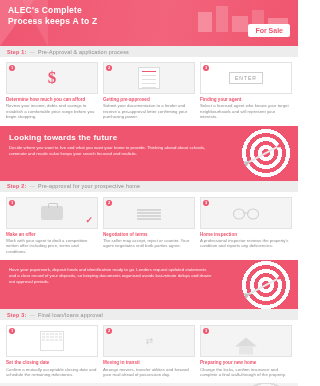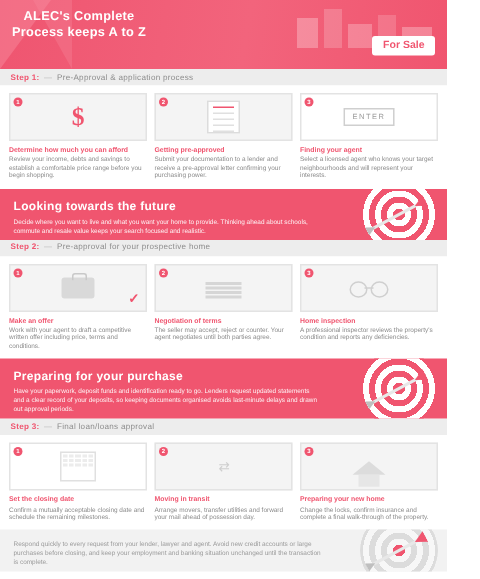--- a/index.html
+++ b/index.html
@@ -5,21 +5,21 @@
   html,body{margin:0;padding:0;}
   body{
     width:298px;height:386px;overflow:hidden;
     background:#ffffff;
     font-family:"Liberation Sans", sans-serif;
     color:#4a4a4a;
   }
   .page{position:relative;width:298px;height:386px;background:#fff;}
 
   
-  .header{position:relative;height:46px;background:#f0556f;overflow:hidden;text-align:center;}
+  .header{position:relative;height:46px;background:#f0556f;overflow:hidden;}
   .header .hdr-wash{position:absolute;inset:0;background:linear-gradient(100deg,#ef5570 0%,#f2647c 55%,#f0556f 100%);}
   .hdr-title{position:absolute;left:8px;top:5px;color:#fff;font-size:8.5px;line-height:11px;font-weight:bold;letter-spacing:.2px;}
   .hdr-sub{display:block;font-weight:bold;}
   .forsale{position:absolute;right:8px;top:24px;background:#fff;color:#f0556f;font-size:7px;font-weight:bold;padding:3px 7px;border-radius:2px;}
   .hdr-houses{position:absolute;right:6px;top:2px;opacity:.55;}
   .hdr-tri{position:absolute;left:0;top:0;width:0;height:0;border-left:34px solid #f7889b;border-bottom:46px solid transparent;opacity:.5;}
   .hdr-tri2{position:absolute;left:22px;top:0;width:0;height:0;border-right:26px solid #f7889b;border-bottom:46px solid transparent;opacity:.35;}
 
   
   .step-bar{height:11px;background:#ededed;display:flex;align-items:center;padding:0 7px;color:#f0556f;font-size:5.4px;font-weight:bold;letter-spacing:.2px;}
@@ -52,21 +52,21 @@
   .glasses b{position:absolute;left:10px;top:4px;width:6px;height:1.2px;background:#cfcfcf;}
   .cal{position:absolute;left:50%;top:50%;transform:translate(-50%,-50%);width:22px;height:18px;background:#fff;border:1px solid #e0e0e0;}
   .cal .cal-top{height:4px;background:#f0556f;}
   .cal .cal-grid{display:grid;grid-template-columns:repeat(5,1fr);gap:1px;padding:1px;}
   .cal .cal-grid i{display:block;height:2px;background:#ececec;}
   .arrows{position:absolute;left:50%;top:50%;transform:translate(-50%,-50%);color:#cfcfcf;font-size:9px;letter-spacing:-1px;}
   .house-sm{position:absolute;left:50%;top:52%;transform:translate(-50%,-50%);width:0;height:0;border-left:11px solid transparent;border-right:11px solid transparent;border-bottom:9px solid #dcdcdc;}
   .house-sm::after{content:"";position:absolute;left:-7px;top:9px;width:14px;height:8px;background:#e6e6e6;}
 
   
-  .band{position:relative;background:#f0556f;color:#fff;padding:7px 9px 3px 9px;overflow:hidden;}
+  .band{position:relative;background:#f0556f;color:#fff;padding:7px 9px 24px 9px;overflow:hidden;}
   .band.grey{background:#f2f2f2;color:#7d7d7d;}
   .band h3{margin:0 0 3px 0;font-size:8px;font-weight:bold;letter-spacing:.2px;}
   .band.grey h3{color:#9b9b9b;}
   .band p{margin:0;font-size:4.3px;line-height:6px;max-width:205px;color:rgba(255,255,255,.92);}
   .band.grey p{color:#9a9a9a;}
   .target{position:absolute;right:6px;top:50%;transform:translate(0,-50%);width:52px;height:52px;border-radius:50%;
     background:
       radial-gradient(circle, #f0556f 0 4px, #fff 4px 8px, #f0556f 8px 12px, #fff 12px 16px, #f0556f 16px 20px, #fff 20px 24px, #f0556f 24px 26px, rgba(0,0,0,0) 26px);
   }
   .band.grey .target{
@@ -195,21 +195,20 @@
       <div class="caption">
         <b>Home inspection</b>
         <span>A professional inspector reviews the property's condition and reports any deficiencies.</span>
       </div>
     </div>
   </div>
 
   <div class="band">
     <div class="target"></div>
     <div class="dart"></div>
-    <h3>Preparing for your purchase</h3>
     <p>Have your paperwork, deposit funds and identification ready to go. Lenders request updated statements and a clear record of your deposits, so keeping documents organised avoids last-minute delays and drawn out approval periods.</p>
   </div>
 
   <div class="step-bar">
     <span>Step 3:</span>
     <span class="dash">—</span>
     <span class="step-sub">Final loan/loans approval</span>
   </div>
   <div class="cols">
     <div class="col">

